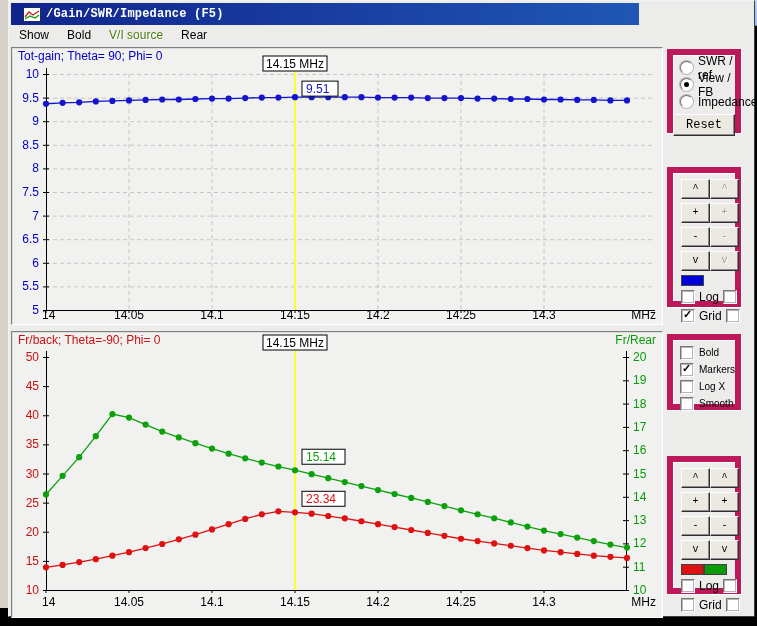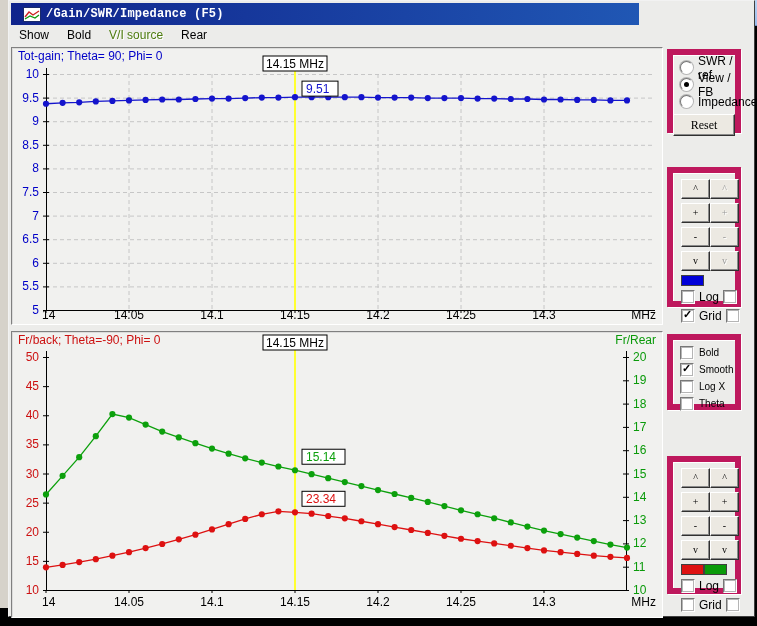--- a/index.html
+++ b/index.html
@@ -42,21 +42,21 @@
   .gb-axis2{top:411px;height:138px;}
   .radio-row,.cb-row{display:flex;align-items:center;gap:5px;height:17px;padding-left:7px;}
   .radio{width:11px;height:11px;border-radius:50%;background:#fff;border:1px solid;
       border-color:#777 #fff #fff #777;box-shadow:0 0 0 1px #b5b5b5;position:relative;flex:0 0 auto;}
   .radio.checked::after{content:"";position:absolute;left:3px;top:3px;width:5px;height:5px;border-radius:50%;background:#000;}
   .cb{width:12px;height:12px;background:#fff;border:1px solid;border-color:#777 #fff #fff #777;
       box-shadow:0 0 0 1px #b5b5b5 inset;position:relative;flex:0 0 auto;}
   .cb.checked::after{content:"\2713";position:absolute;left:1px;top:-2px;font-size:11px;font-weight:bold;}
   .btn{background:#ece9e2;border:1px solid #303030;border-top-color:#fff;border-left-color:#fff;
       box-shadow:inset -1px -1px 0 #8a8a8a;font-size:10px;line-height:1;
-      display:flex;align-items:center;justify-content:center;font-family:Liberation Serif, serif;}
+      display:flex;align-items:center;justify-content:center;font-family:Liberation Mono, monospace;}
   .reset{width:60px;height:20px;margin:4px auto 0;font-size:12px;}
   .btn-grid{display:flex;justify-content:space-between;padding:6px 8px 0;}
   .btn-col{display:flex;flex-direction:column;gap:4px;}
   .btn-col .btn{width:27px;height:18px;}
   .btn-col.disabled .btn{color:#9a9a9a;text-shadow:1px 1px 0 #fff;}
   .swatch-row{display:flex;justify-content:space-between;padding:4px 8px 0;}
   .swatch{width:28px;height:9px;border:1px solid #404040;}
   .swatch.hidden{visibility:hidden;}
   .lg-row{display:flex;align-items:center;height:17px;padding:0 8px;gap:4px;margin-top:2px;}
   .lg-row .lab{flex:1;text-align:center;font-size:12px;}
@@ -403,29 +403,29 @@
     </div>
 
     <div class="groupbox gb-opts">
       <div style="height:4px"></div>
       <div class="cb-row">
         <span class="cb"></span>
         <span class="opt-label">Bold</span>
       </div>
       <div class="cb-row">
         <span class="cb checked"></span>
+        <span class="opt-label">Markers</span>
+      </div>
+      <div class="cb-row">
+        <span class="cb"></span>
+        <span class="opt-label">Log X</span>
+      </div>
+      <div class="cb-row">
+        <span class="cb"></span>
         <span class="opt-label">Smooth</span>
-      </div>
-      <div class="cb-row">
-        <span class="cb"></span>
-        <span class="opt-label">Log X</span>
-      </div>
-      <div class="cb-row">
-        <span class="cb"></span>
-        <span class="opt-label">Theta</span>
       </div>
     </div>
 
     <div class="groupbox gb-axis2">
       <div class="btn-grid">
         <div class="btn-col">
           <div class="btn">^</div>
           <div class="btn">+</div>
           <div class="btn">-</div>
           <div class="btn">v</div>

